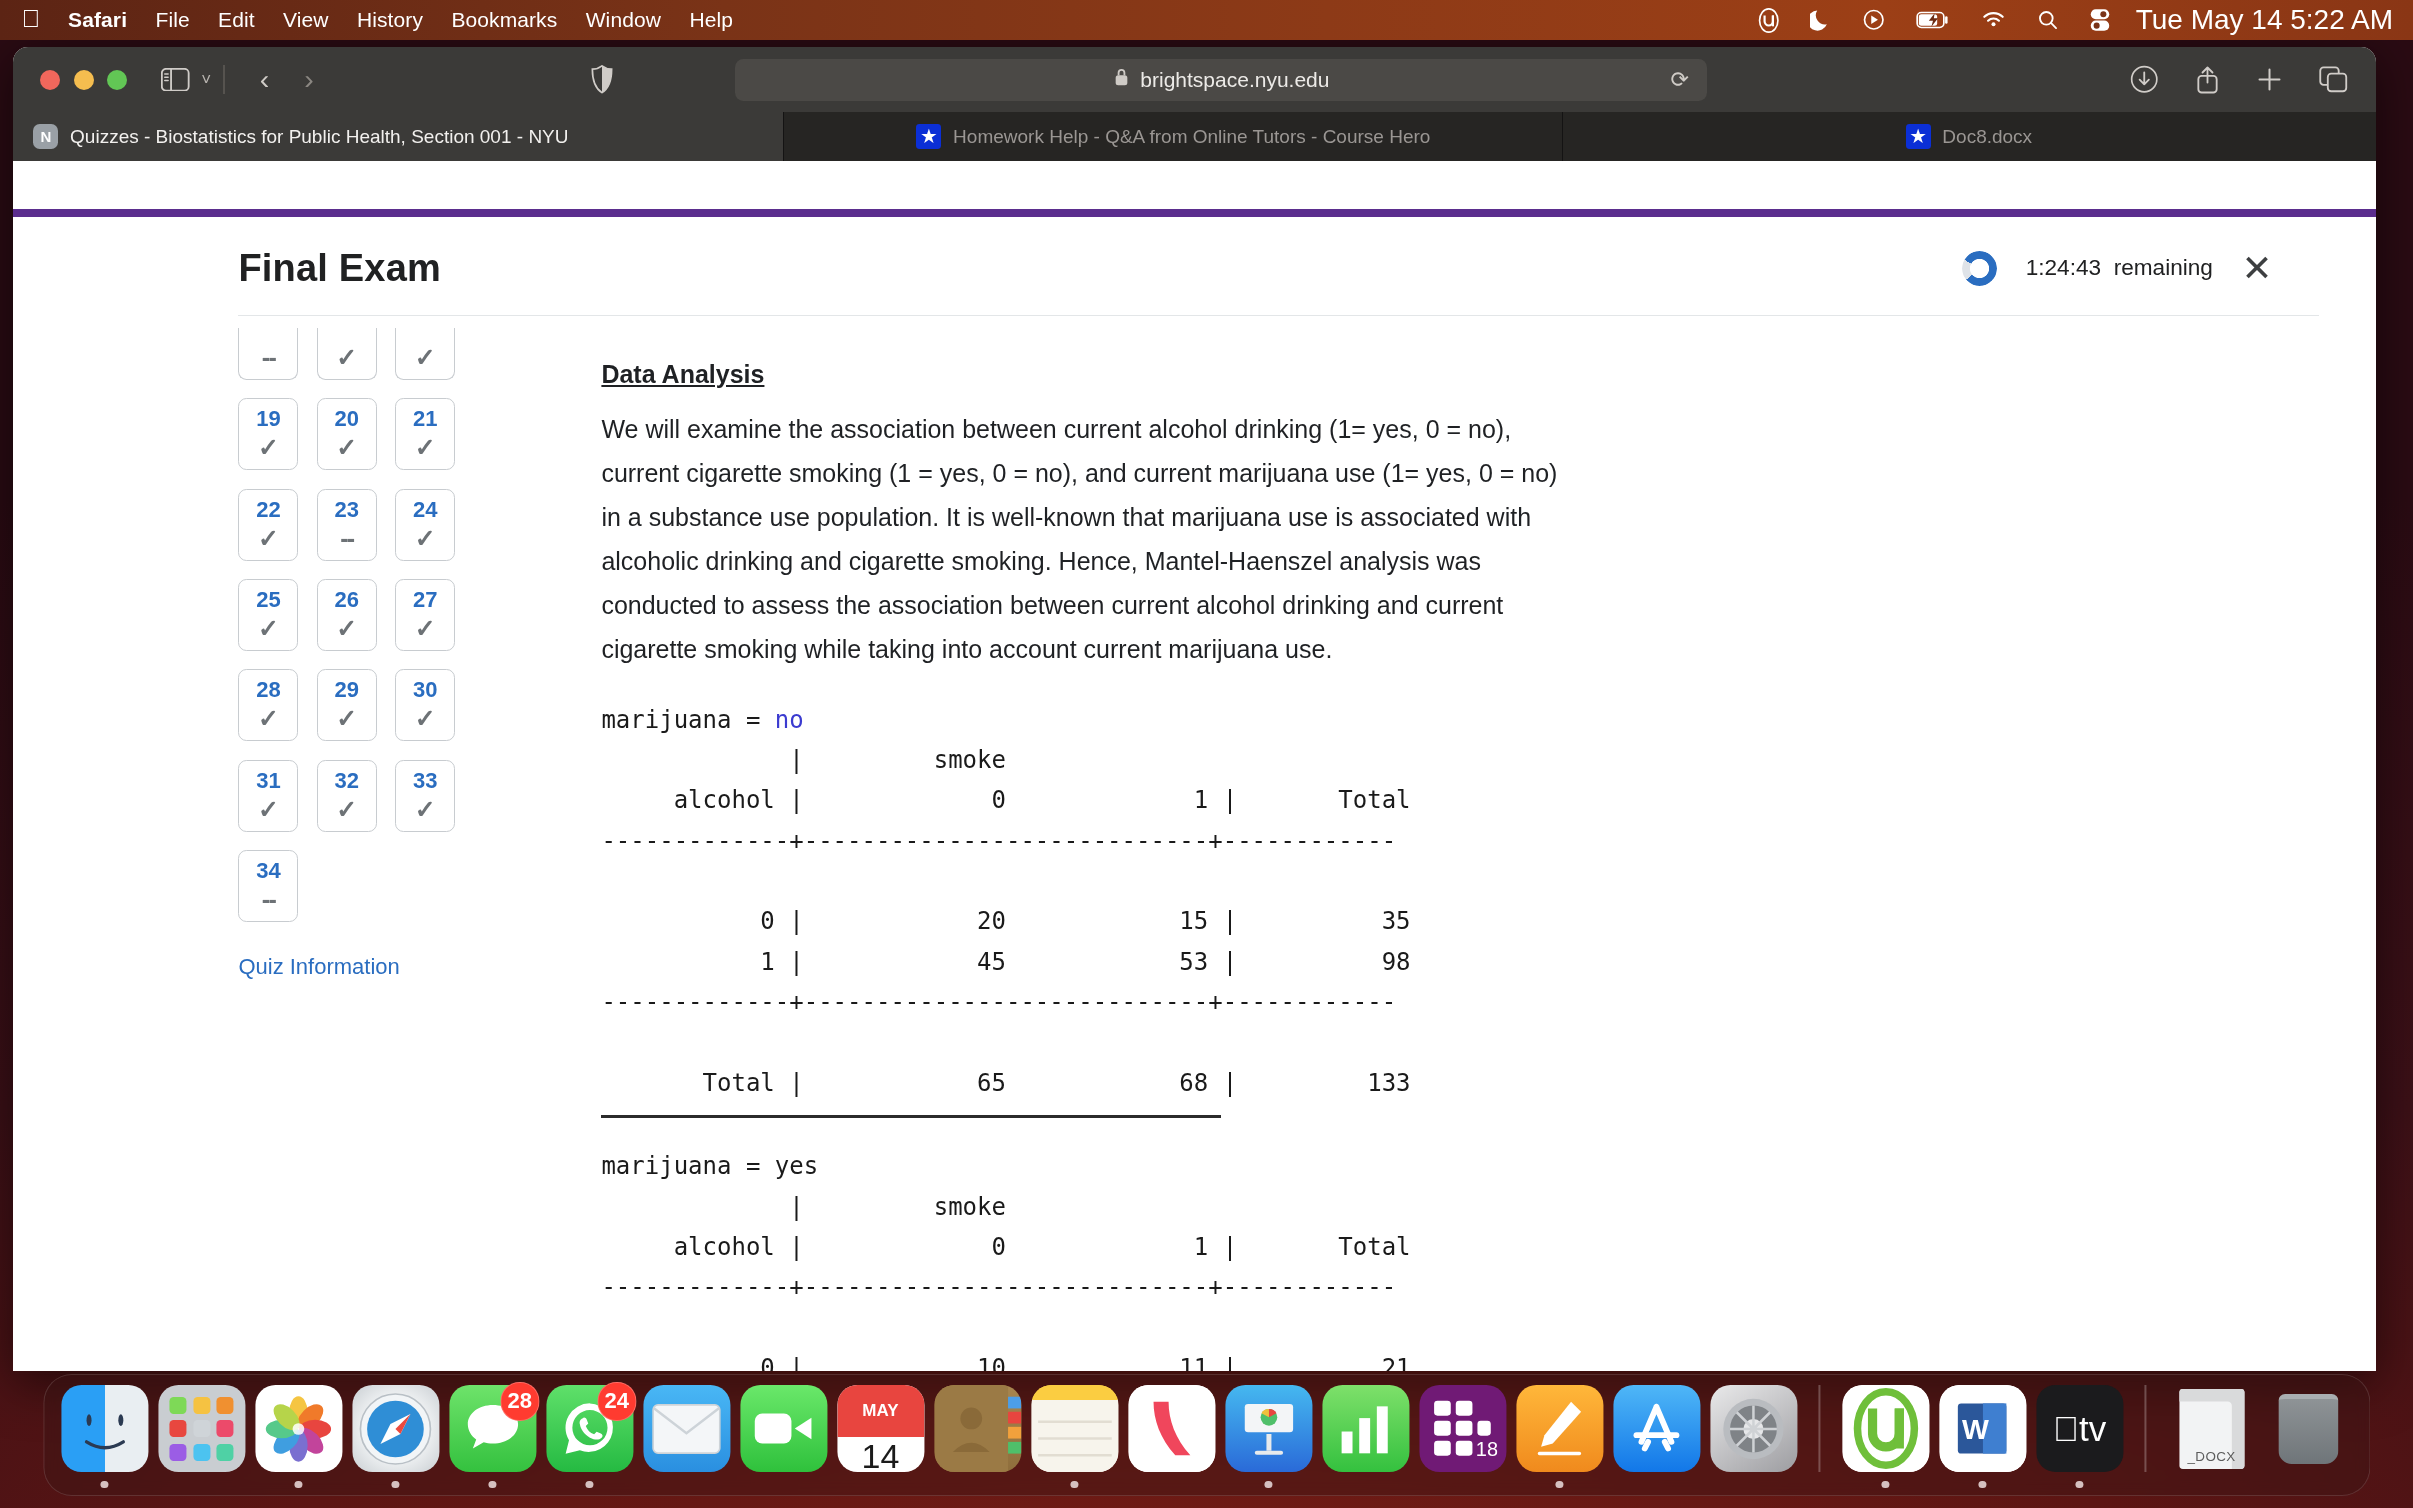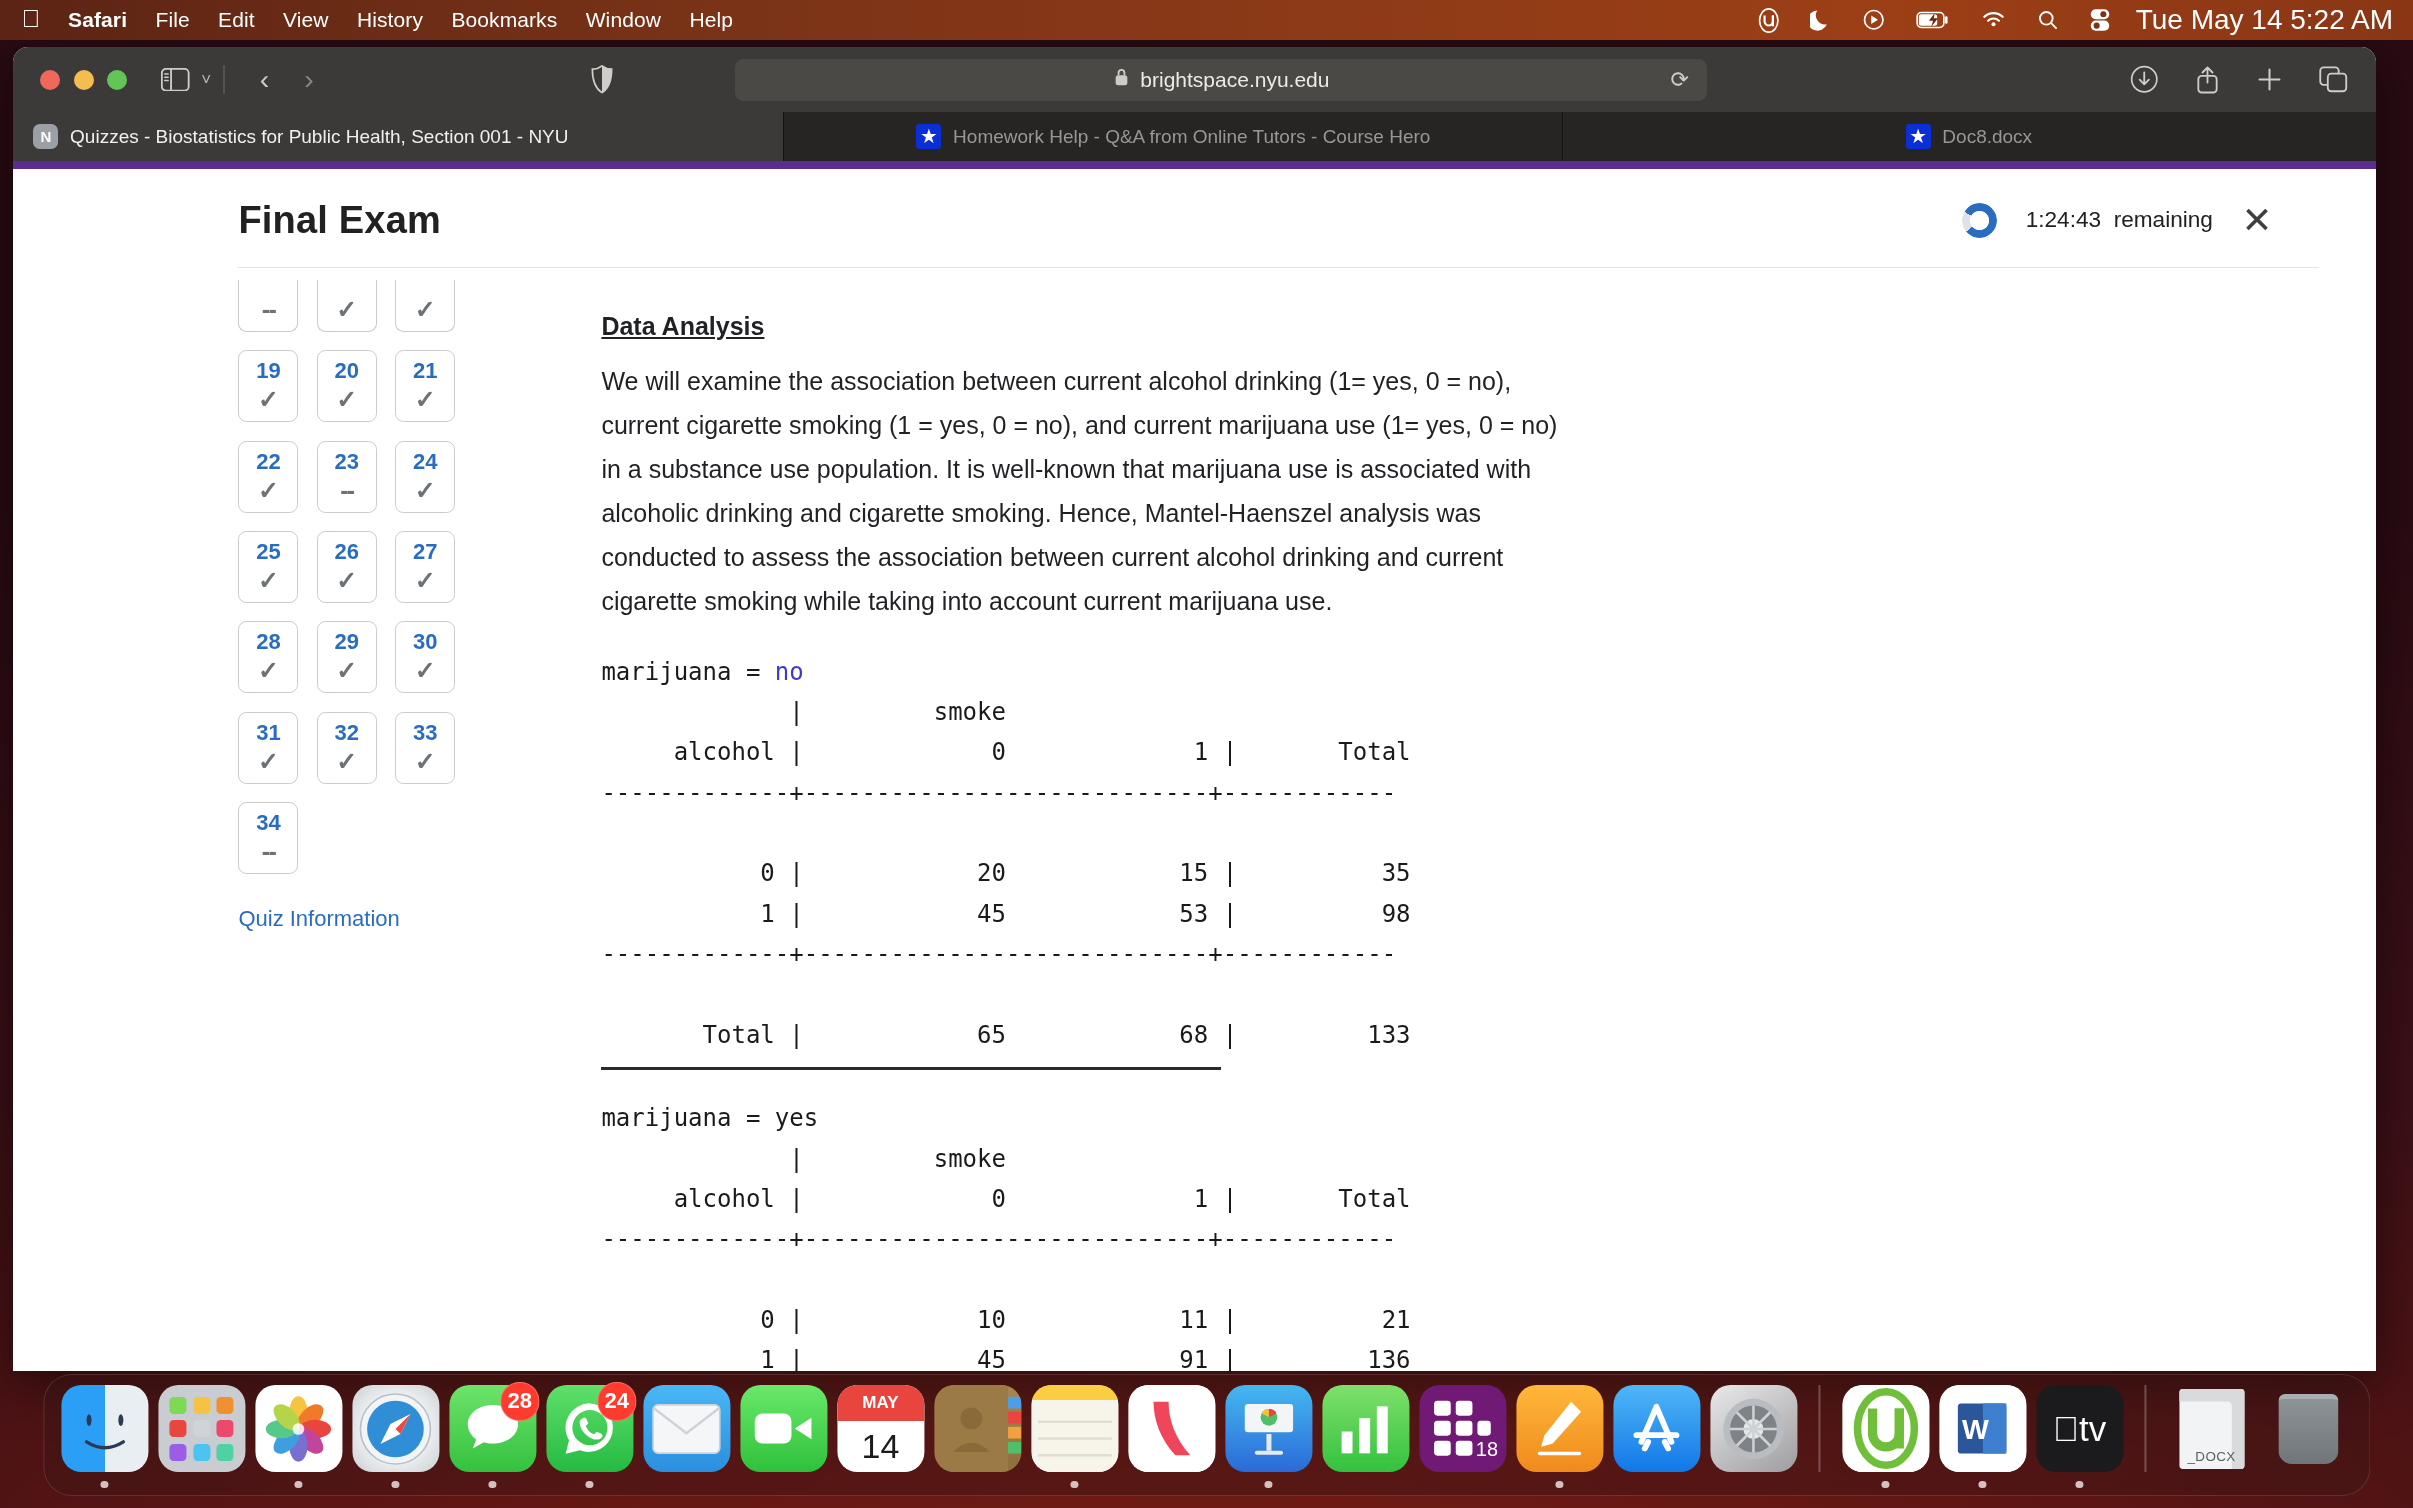--- a/index.html
+++ b/index.html
@@ -77,21 +77,21 @@
   .tab.active { background: #3b3a38; color: #f2f0ee; }
   .tab.t1 { width: 771px; }
   .tab.t2 { width: 779px; justify-content: center; }
   .tab.t3 { width: 811px; justify-content: center; border-right: none; }
   .favicon { width: 25px; height: 25px; border-radius: 5.9px; flex: none;
              display: flex; align-items: center; justify-content: center; font-size: 15px; font-weight: bold; }
   .fav-nyu { background: #9aa0a6; color: #fff; border-radius: 6.7px; }
   .fav-star { background: #0b2fd6; color: #fff; font-size: 17px; border-radius: 3.4px; }
 
   
-  #page { position: relative; height: calc(100% - 114px); background: #fff; }
+  #page { position: relative; height: calc(100% - 114px); background: #fff; margin-top: 48px; }
   .purple-rule { height: 7.5px; background: #5b2e8e; }
   #quizhdr { display: flex; align-items: center; padding: 30px 59px 0 225px; }
   #quizhdr h1 { font-size: 38px; color: #202122; font-weight: bold; letter-spacing: 0.2px; }
   .hdr-right { margin-left: auto; display: flex; align-items: center; gap: 28.5px; padding-right: 45px; }
   .timer-ring { width: 35px; height: 35px; border-radius: 50%;
       background: conic-gradient(from 300deg, #2a6dc0 0deg 290deg, #dfe3e8 290deg 360deg);
       -webkit-mask: radial-gradient(circle, transparent 9.2px, #000 10px);
       mask: radial-gradient(circle, transparent 9.2px, #000 10px); }
   .timer-text { font-size: 22.6px; color: #202122; }
   .close-x { font-size: 37px; color: #3d3f41; font-weight: 300; line-height: 1; }
@@ -558,21 +558,21 @@
         <svg width="65" height="47" viewBox="0 0 78 56">
           <rect x="4" y="10" width="44" height="36" rx="9" fill="#fff"></rect>
           <path d="M52 28l20-13v26z" fill="#fff"></path>
         </svg>
       </div>
       <div class="dot hidden"></div>
     </div>
     <div class="dock-item">
       <div class="dock-icon ic-calendar">
         <div style="width:87px;height:87px;display:flex;flex-direction:column">
-          <div style="background:#e8453f;color:#fff;font-size:17px;font-weight:bold;text-align:center;padding:8px 0">MAY</div>
+          <div style="background:#e8453f;color:#fff;font-size:17px;font-weight:bold;text-align:center;padding:16px 0">MAY</div>
           <div style="flex:1;display:flex;align-items:center;justify-content:center;font-size:34px;color:#1b1b1b">14</div>
         </div>
       </div>
       <div class="dot hidden"></div>
     </div>
     <div class="dock-item">
       <div class="dock-icon ic-contacts">
         <svg width="87" height="87" viewBox="0 0 104 104">
           <rect x="0" y="0" width="88" height="104" fill="#9b7a45"></rect>
           <rect x="88" y="14" width="16" height="14" fill="#4c9ee8"></rect>

